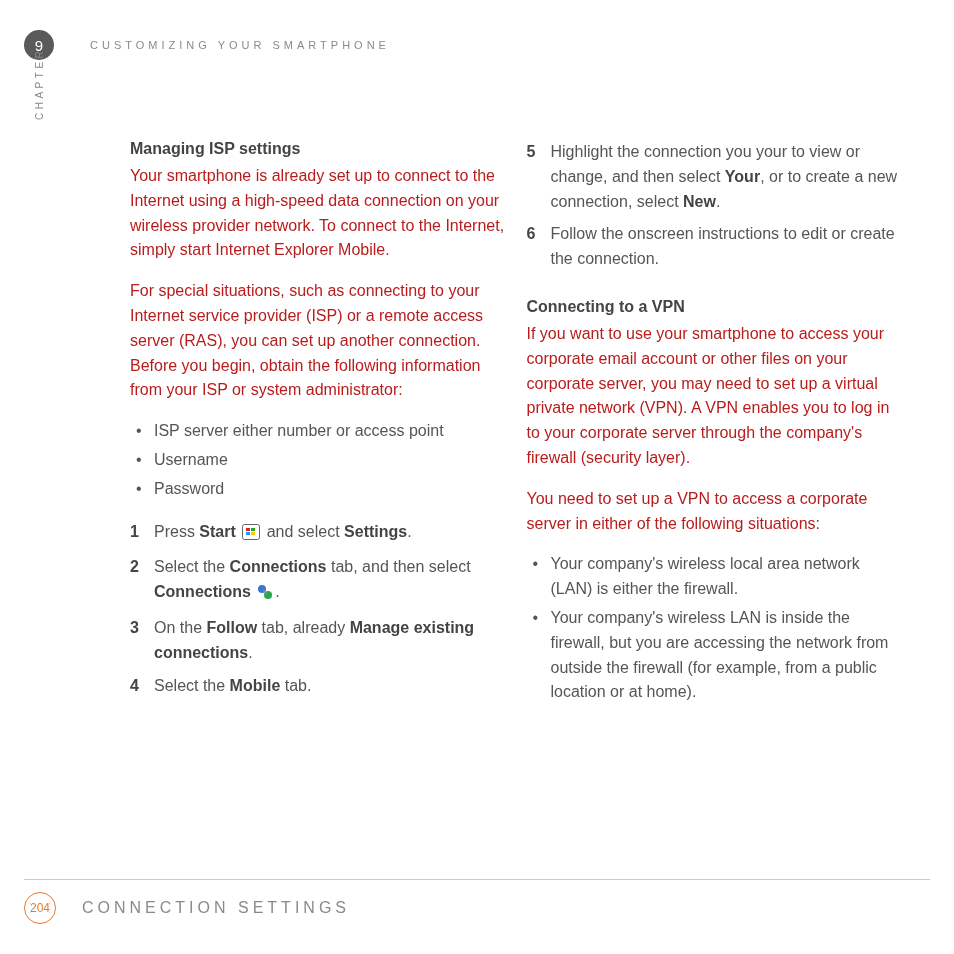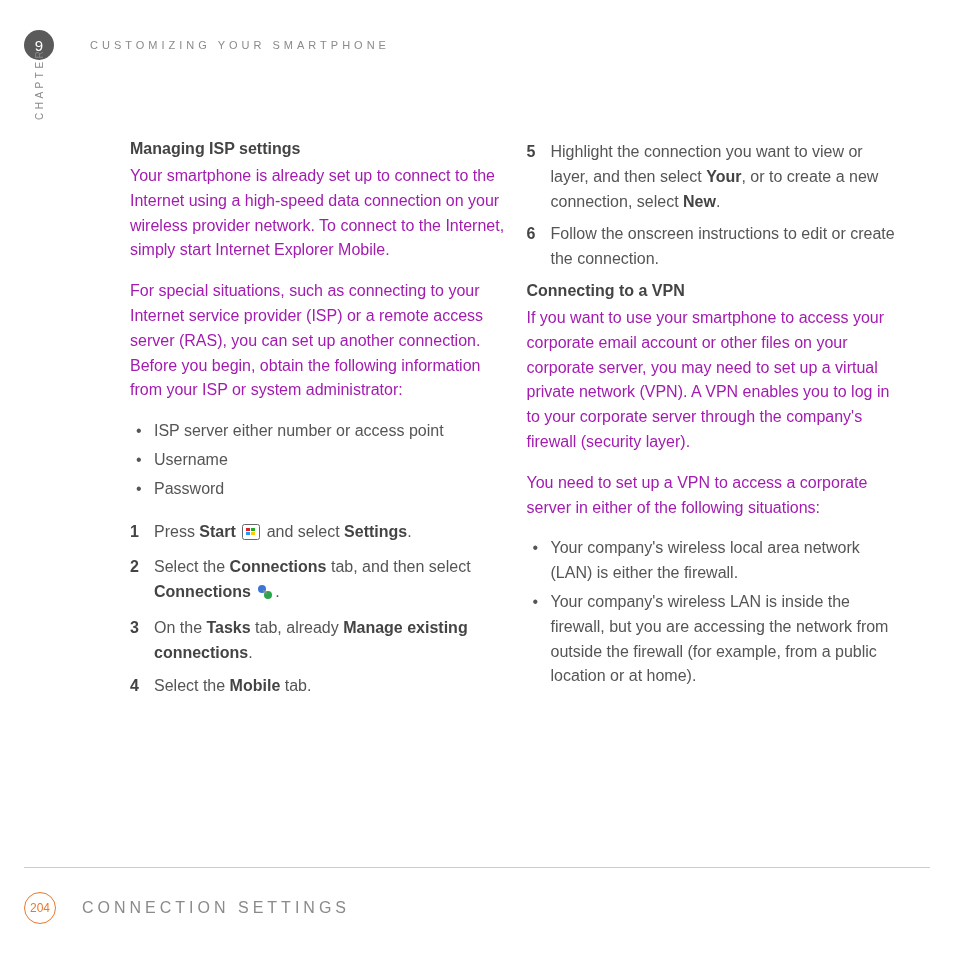--- a/index.html
+++ b/index.html
@@ -56,21 +56,21 @@
       left: 130px;
       right: 51px;
       display: flex;
       gap: 20px;
     }
     .col {
       flex: 1;
       min-width: 0;
     }
     .h { font-weight: 700; color: #444; margin-bottom: 6px; font-size: 16px; }
-    p { font-size: 16px; line-height: 1.55; color: #a21caf; margin-bottom: 16px; font-weight: 300; }
+    p { font-size: 16px; line-height: 1.55; color: #b91c1c; margin-bottom: 16px; font-weight: 300; }
     b, .bold { font-weight: 700; color: #444; }
     ul.bullets { list-style: none; margin: 0 0 18px 0; }
     ul.bullets li {
       position: relative;
       padding-left: 24px;
       font-size: 16px;
       line-height: 1.55;
       color: #555;
       margin-bottom: 4px;
       font-weight: 300;
@@ -103,21 +103,21 @@
       margin: 0 2px;
     }
     .footer {
       position: absolute;
       bottom: 30px;
       left: 24px;
       right: 24px;
       display: flex;
       align-items: center;
       border-top: 1px solid #ccc;
-      padding-top: 24px;
+      padding-top: 12px;
     }
     .page-badge {
       width: 32px;
       height: 32px;
       border-radius: 50%;
       border: 1.5px solid #e8792e;
       color: #e8792e;
       display: flex;
       align-items: center;
       justify-content: center;
@@ -175,42 +175,42 @@
         <span class="inline-icon">
           <svg width="16" height="16" viewBox="0 0 16 16">
               <circle cx="5" cy="5" r="4" fill="#3a76d6"></circle>
               <circle cx="11" cy="11" r="4" fill="#2aa54a"></circle>
               <path d="M6 6 L10 10" stroke="#888" stroke-width="1.5"></path>
             </svg>
         </span><span>.</span>
       </li>
       <li>
         <span class="num">3</span>
-        <span>On the </span><b>Tasks</b><span> tab, already </span><b>Manage existing connections</b><span>.</span>
+        <span>On the </span><b>Follow</b><span> tab, already </span><b>Manage existing connections</b><span>.</span>
       </li>
       <li>
         <span class="num">4</span>
         <span>Select the </span><b>Mobile</b><span> tab.</span>
       </li>
     </ol>
   </div>
 
   <div class="col">
     <ol class="steps">
       <li>
         <span class="num">5</span>
-        <span>Highlight the connection you want to view or layer, and then select </span><b>Your</b><span>, or to create a new connection, select </span><b>New</b><span>.</span>
+        <span>Highlight the connection you your to view or change, and then select </span><b>Your</b><span>, or to create a new connection, select </span><b>New</b><span>.</span>
       </li>
       <li>
         <span class="num">6</span>
         <span>Follow the onscreen instructions to edit or create the connection.</span>
       </li>
     </ol>
 
-    <div class="h" style="margin-top:10px">Connecting to a VPN</div>
+    <div class="h" style="margin-top:26px">Connecting to a VPN</div>
     <p>If you want to use your smartphone to access your corporate email account or other files on your corporate server, you may need to set up a virtual private network (VPN). A VPN enables you to log in to your corporate server through the company's firewall (security layer).</p>
     <p>You need to set up a VPN to access a corporate server in either of the following situations:</p>
     <ul class="bullets">
       <li>Your company's wireless local area network (LAN) is either the firewall.</li>
       <li>Your company's wireless LAN is inside the firewall, but you are accessing the network from outside the firewall (for example, from a public location or at home).</li>
     </ul>
   </div>
 </div>
 
 <div class="footer">

